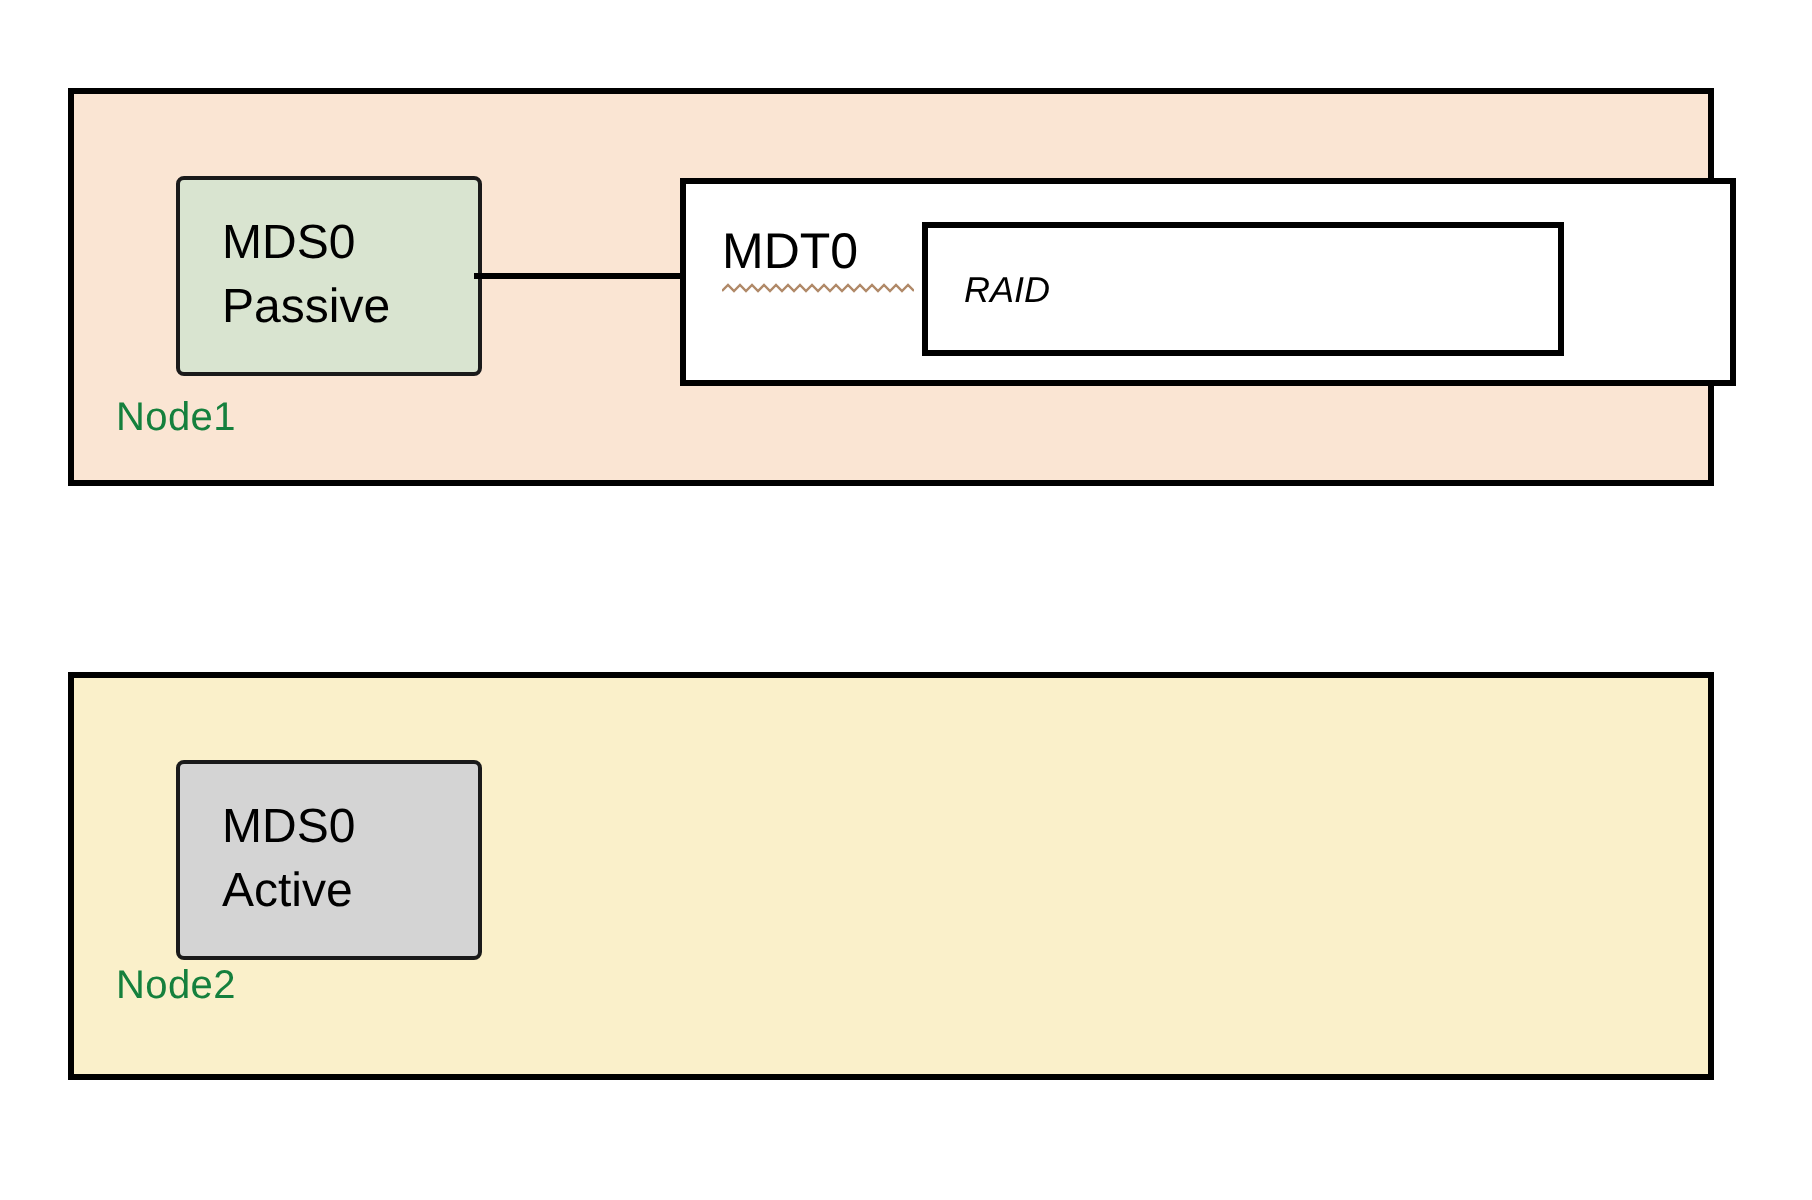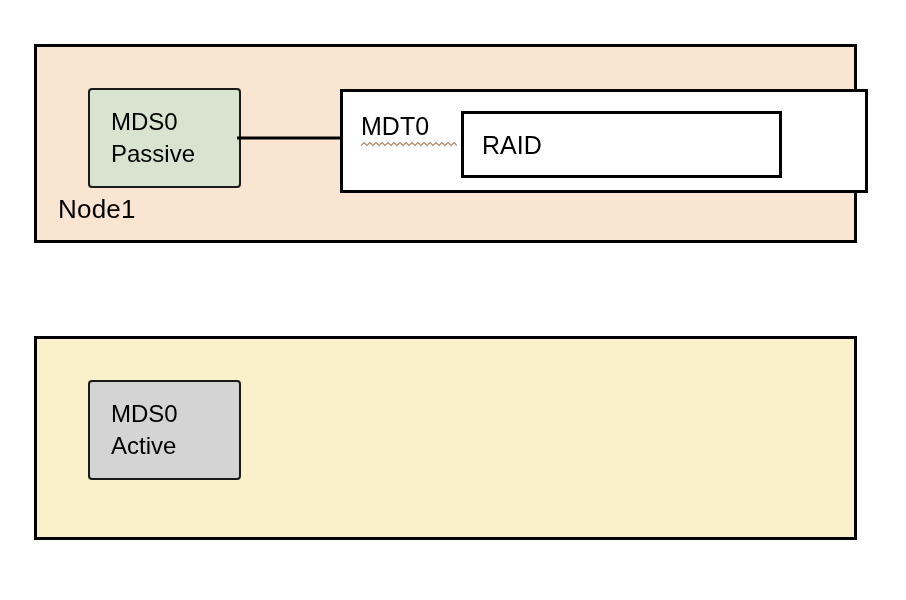--- a/index.html
+++ b/index.html
@@ -41,25 +41,25 @@
   #node2-container {
     left: 34px;
     top: 336px;
     width: 823px;
     height: 204px;
     background: #faf0ca;
   }
 
   .node-label {
     position: absolute;
-    font-size: 26px;
+    font-size: 20px;
     line-height: 30px;
     letter-spacing: 0.2px;
     white-space: nowrap;
-    color: #000000;
+    color: #15803d;
   }
   #node1-label {
     left: 21px;
     top: 147px;
   }
   #node2-label {
     left: 21px;
     top: 139px;
   }
 
@@ -145,24 +145,25 @@
     width: 321px;
     height: 67px;
     box-sizing: border-box;
     background: #ffffff;
     border: 3px solid #000000;
     display: flex;
     align-items: center;
     padding-left: 18px;
   }
   #raid-label {
-    font-size: 25px;
+    font-size: 18px;
     line-height: 28px;
     white-space: nowrap;
     color: #000000;
+    font-style: italic;
   }
 </style>
 </head>
 <body>
 
 <div id="canvas">
 
   <div id="node1-container" class="node-container">
 
     <div id="mds-active-box" class="mds-box">
@@ -196,15 +197,16 @@
     <div id="node1-label" class="node-label">Node1</div>
   </div>
 
   <div id="node2-container" class="node-container">
 
     <div id="mds-passive-box" class="mds-box">
       <span class="mds-line">MDS0</span>
       <span class="mds-line">Active</span>
     </div>
 
+    <div id="node2-label" class="node-label">Node2</div>
   </div>
 
 </div>
 
 </body></html>

